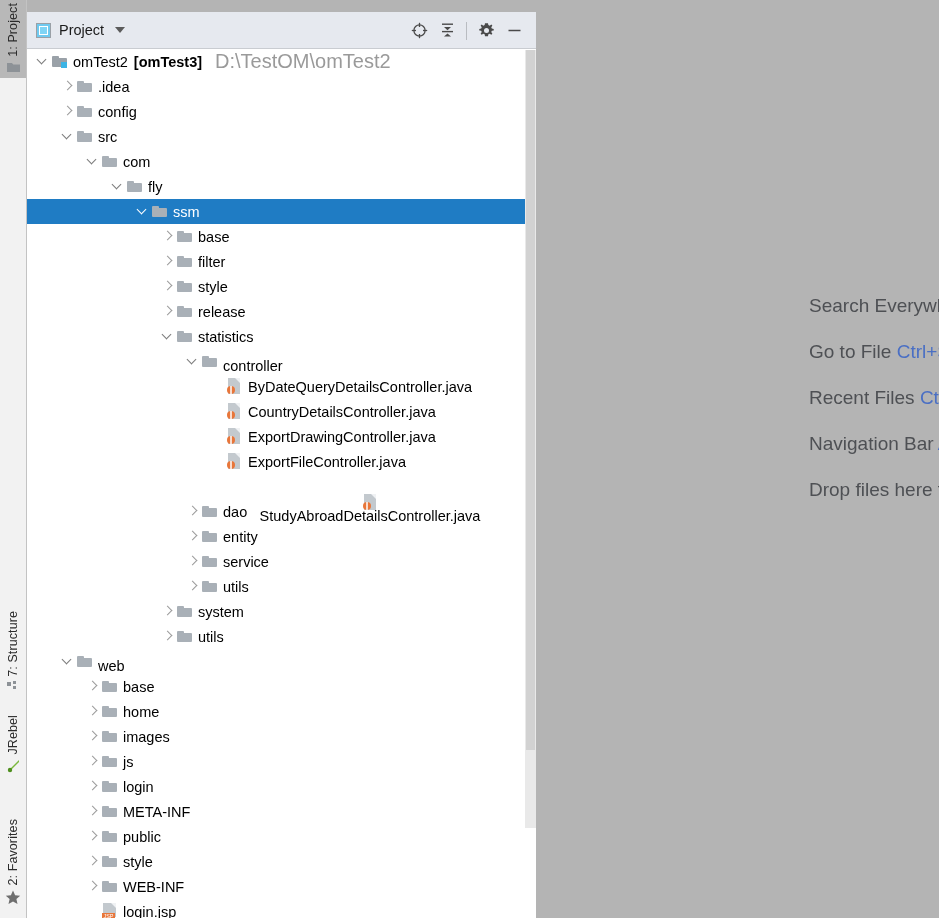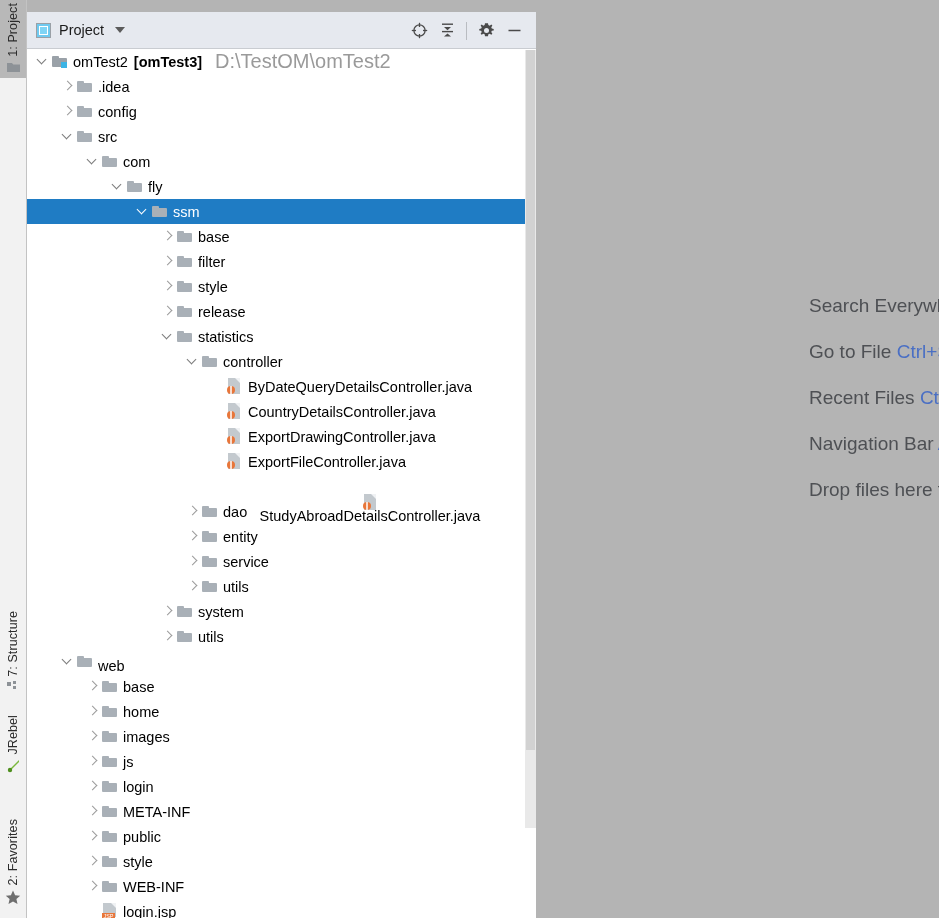--- a/index.html
+++ b/index.html
@@ -493,21 +493,21 @@
           <div class="row" style="padding-left: 133px;">
             <div class="arrow right"></div>
             <div class="ico folder"></div>
             <span class="label">release</span>
           </div>
           <div class="row" style="padding-left: 133px;">
             <div class="arrow down"></div>
             <div class="ico folder"></div>
             <span class="label">statistics</span>
           </div>
-          <div class="row" style="padding-left: 158px;">
+          <div class="row" style="padding-left: 158px; align-items: flex-end;">
             <div class="arrow down"></div>
             <div class="ico folder"></div>
             <span class="label">controller</span>
           </div>
           <div class="row" style="padding-left: 183px;">
             <div class="arrow none"></div>
             <div class="ico java">
               <span class="page"></span>
               <span class="fold"></span>
               <span class="cup"></span>

